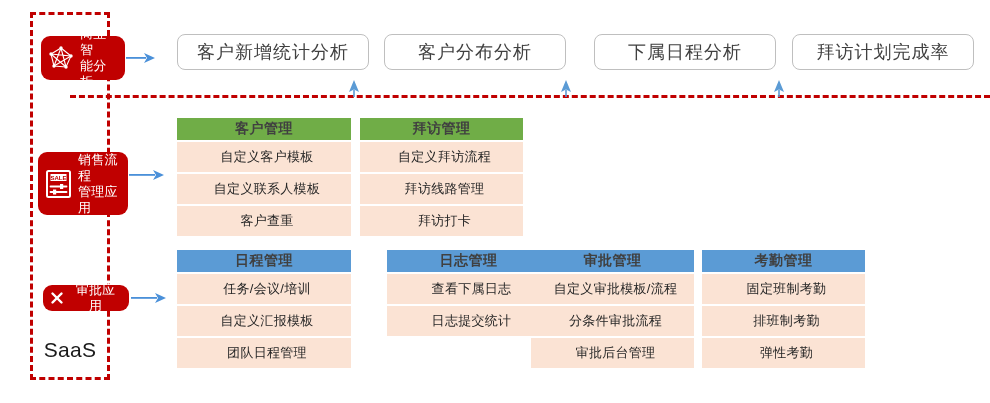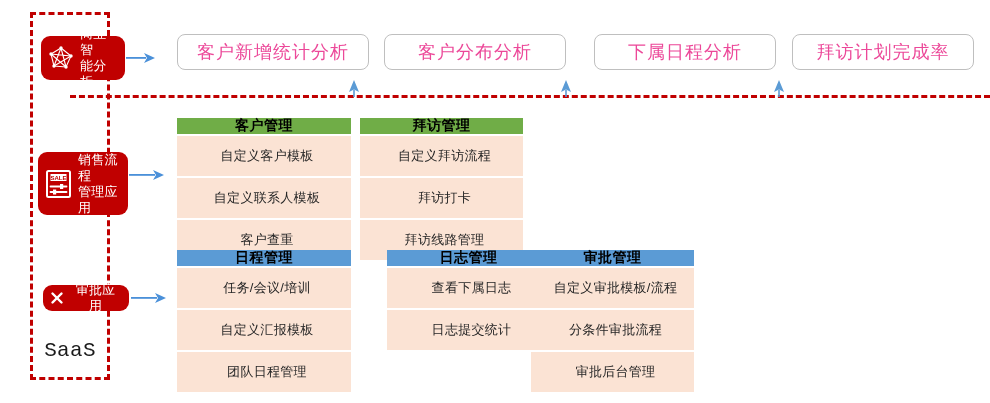--- a/index.html
+++ b/index.html
@@ -18,21 +18,21 @@
     left:30px;top:12px;width:80px;height:368px;
     border:3px dashed #C00000;
     box-sizing:border-box;
     background:transparent;
     z-index:1;
   }
   .saas-label{
     position:absolute;
     left:30px;top:333px;width:80px;height:34px;
     display:flex;align-items:center;justify-content:center;
-    font-family:Liberation Mono, monospace;
+    font-family:Liberation Sans, sans-serif;
     font-size:21px;color:#1a1a1a;letter-spacing:.3px;
     z-index:4;
   }
 
   
   .h-dash{
     position:absolute;
     left:70px;top:95px;width:920px;height:0;
     border-top:3px dashed #C00000;
     z-index:2;
@@ -67,43 +67,43 @@
   .arrow-r{position:absolute;z-index:5;}
 
   
   .tab{
     position:absolute;top:34px;height:36px;
     border:1px solid #BFBFBF;
     border-radius:8px;
     background:#ffffff;
     display:flex;align-items:center;justify-content:center;
     font-family:"Liberation Serif","DejaVu Serif",serif;
-    font-size:18px;color:#ec4899;
+    font-size:18px;color:#404040;
     letter-spacing:1px;
     box-sizing:border-box;
     z-index:3;
   }
   .tab0{left:177px;width:192px;}
   .tab1{left:384px;width:182px;text-align:center;}
   .tab2{left:594px;width:182px;}
   .tab3{left:792px;width:182px;}
 
   
   .arrow-u{position:absolute;top:80px;z-index:3;}
 
   
   .col{position:absolute;box-sizing:border-box;}
   .col .hd{
-    height:16px;
-    display:flex;align-items:center;justify-content:center;
-    color:#000000;font-size:14px;font-weight:bold;
+    height:22px;
+    display:flex;align-items:center;justify-content:center;
+    color:#404040;font-size:14px;font-weight:bold;
     letter-spacing:.5px;
   }
   .col .cell{
-    height:40px;margin-top:2px;
+    height:30px;margin-top:2px;
     background:#FBE3D4;
     display:flex;align-items:center;justify-content:center;
     color:#262626;font-size:13px;
     letter-spacing:.3px;
     padding-left:6px;
   }
   .col.green .hd{background:#70AD47;}
   .col.blue  .hd{background:#5B9BD5;}
 
   
@@ -211,35 +211,41 @@
 
   <div class="col green g0">
     <div class="hd">客户管理</div>
     <div class="cell">自定义客户模板</div>
     <div class="cell">自定义联系人模板</div>
     <div class="cell">客户查重</div>
   </div>
   <div class="col green g1">
     <div class="hd">拜访管理</div>
     <div class="cell">自定义拜访流程</div>
+    <div class="cell">拜访线路管理</div>
     <div class="cell">拜访打卡</div>
-    <div class="cell">拜访线路管理</div>
   </div>
 
   <div class="col blue b0">
     <div class="hd">日程管理</div>
     <div class="cell">任务/会议/培训</div>
     <div class="cell">自定义汇报模板</div>
     <div class="cell">团队日程管理</div>
   </div>
   <div class="col blue b1">
     <div class="hd">日志管理</div>
     <div class="cell">查看下属日志</div>
     <div class="cell">日志提交统计</div>
   </div>
   <div class="col blue b2">
     <div class="hd">审批管理</div>
     <div class="cell">自定义审批模板/流程</div>
     <div class="cell">分条件审批流程</div>
     <div class="cell">审批后台管理</div>
   </div>
+  <div class="col blue b3">
+    <div class="hd">考勤管理</div>
+    <div class="cell">固定班制考勤</div>
+    <div class="cell">排班制考勤</div>
+    <div class="cell">弹性考勤</div>
+  </div>
 
 </div>
 
 </body></html>

